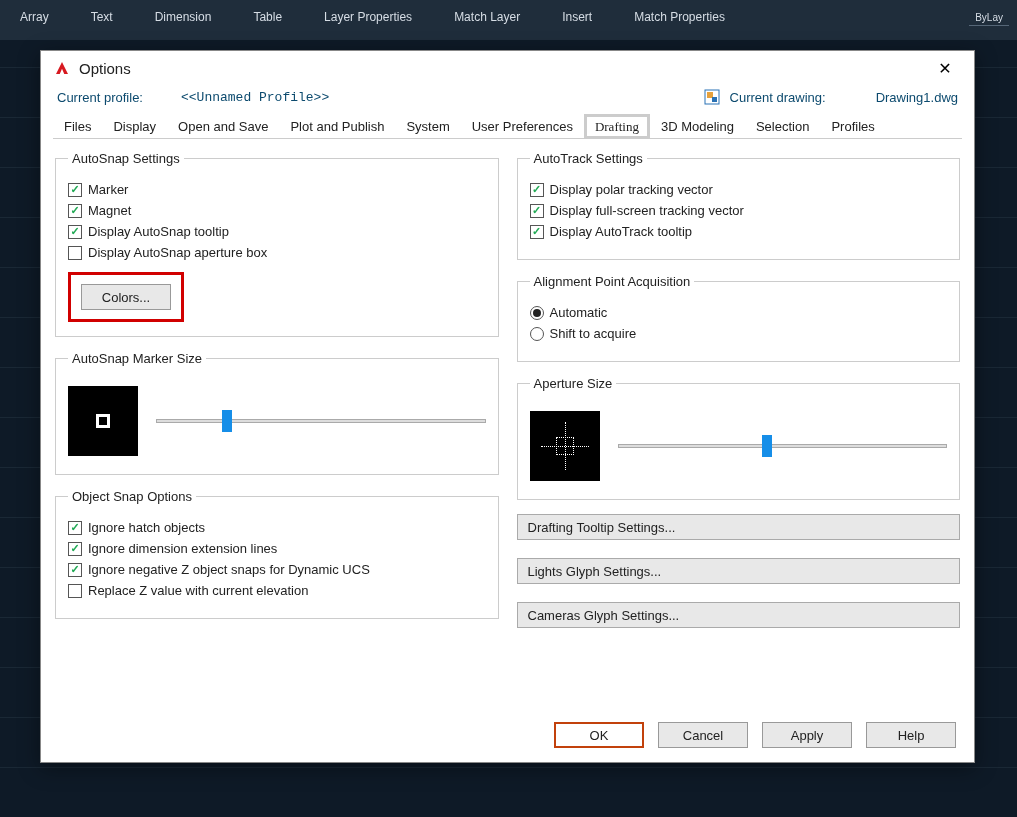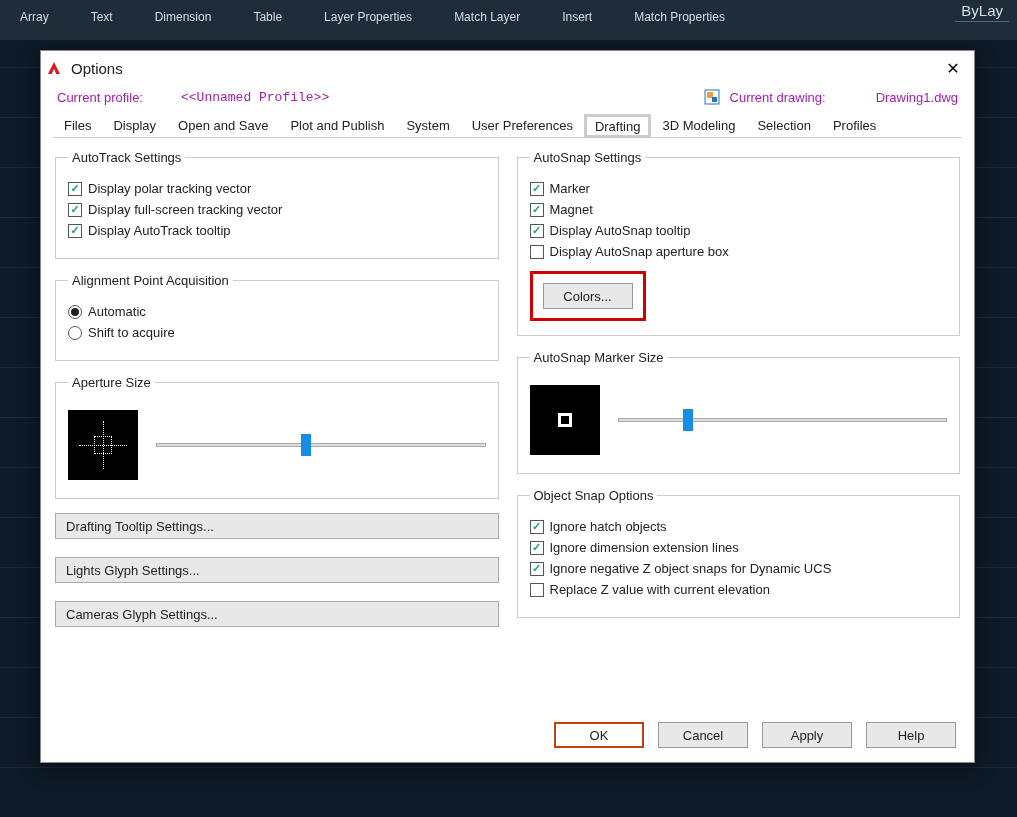--- a/index.html
+++ b/index.html
@@ -26,37 +26,37 @@
     left: 40px; top: 50px;
     width: 935px;
     height: 713px;
     background: #fff;
     border: 1px solid #888;
     box-shadow: 0 5px 20px rgba(0,0,0,.4);
   }
   .titlebar {
     height: 34px;
     display:flex; align-items:center;
-    padding: 0 4px;
+    padding: 0 12px;
     gap: 8px;
   }
   .titlebar .logo {
     width: 18px; height: 18px;
   }
   .titlebar .title { font-size: 15px; color:#222; }
   .titlebar .close {
     margin-left:auto; width:34px; height:30px;
     display:flex; align-items:center; justify-content:center;
     font-size: 16px; cursor:pointer;
   }
   .profile-row {
     display:flex; align-items:center;
     padding: 4px 16px 8px 16px;
     gap: 12px;
-    color:#a21caf;
+    color:#0c4a6e;
   }
   .profile-row .drawing-ico {
     width:16px; height:16px;
   }
   .tabs {
     display:flex;
     border-bottom:1px solid #ccc;
     margin: 0 12px;
     align-items: center;
   }
@@ -72,20 +72,21 @@
   .tab.active {
     border-color:#ccc;
     background:#fff;
     top:1px;
   }
   .tab-highlight {
     border:3px solid #d10000;
     padding: 2px 8px 1px 8px;
     top: -3px;
     z-index: 2;
+    font-family: Liberation Serif, serif;
   }
   .content {
     position:relative;
     padding: 12px 14px 0 14px;
     display:flex;
     gap: 18px;
   }
   .col { flex:1; display:flex; flex-direction:column; gap:14px; }
 
   fieldset.group {
@@ -180,22 +181,22 @@
 
   
   .ribbon-bg {
     position:absolute; left:0; right:0; top:0; height:40px;
     display:flex; align-items:center; gap:42px;
     padding: 0 4px 4px 20px;
     color:#d6dde5; font-size:12px;
   }
   .ribbon-bg span { display:inline-flex; flex-direction:column; align-items:center; line-height:1.1; }
   .bylayer {
-    position:absolute; right:8px; top:0; color:#d6dde5;
-    font-size:15px; border-bottom:1px solid #556677; padding:2px 6px;
+    position:absolute; right:8px; top:10px; color:#d6dde5;
+    font-size:10px; border-bottom:1px solid #556677; padding:2px 6px;
   }
 </style>
 </head>
 <body>
 
 <div class="dark-grid"></div>
 <div class="ribbon-bg">
   <span>
       <span>Array</span>
     </span>
@@ -257,20 +258,80 @@
     <div class="tab">3D Modeling</div>
     <div class="tab">Selection</div>
     <div class="tab">Profiles</div>
   </div>
 
   <div class="content">
 
     <div class="col">
 
       <fieldset class="group">
+        <legend>AutoSnap Settings</legend>
+        <div class="chk-row">
+            <span class="chk checked"></span>
+            <span>Marker</span>
+          </div>
+        <div class="chk-row">
+            <span class="chk checked"></span>
+            <span>Magnet</span>
+          </div>
+        <div class="chk-row">
+            <span class="chk checked"></span>
+            <span>Display AutoSnap tooltip</span>
+          </div>
+        <div class="chk-row">
+            <span class="chk"></span>
+            <span>Display AutoSnap aperture box</span>
+          </div>
+        <div class="colors-highlight">
+          <div class="btn">Colors...</div>
+        </div>
+      </fieldset>
+
+      <fieldset class="group">
+        <legend>AutoSnap Marker Size</legend>
+        <div class="slider-area">
+          <div class="preview-box">
+            <div class="marker-sq"></div>
+          </div>
+          <div class="slider">
+            <div class="track"></div>
+            <div class="thumb" style="left:20%;"></div>
+          </div>
+        </div>
+      </fieldset>
+
+      <fieldset class="group">
+        <legend>Object Snap Options</legend>
+        <div class="chk-row">
+            <span class="chk checked"></span>
+            <span>Ignore hatch objects</span>
+          </div>
+        <div class="chk-row">
+            <span class="chk checked"></span>
+            <span>Ignore dimension extension lines</span>
+          </div>
+        <div class="chk-row">
+            <span class="chk checked"></span>
+            <span>Ignore negative Z object snaps for Dynamic UCS</span>
+          </div>
+        <div class="chk-row">
+            <span class="chk"></span>
+            <span>Replace Z value with current elevation</span>
+          </div>
+      </fieldset>
+
+    </div>
+
+    <div class="col">
+
+      <fieldset class="group">
         <legend>AutoTrack Settings</legend>
         <div class="chk-row">
             <span class="chk checked"></span>
             <span>Display polar tracking vector</span>
           </div>
         <div class="chk-row">
             <span class="chk checked"></span>
             <span>Display full-screen tracking vector</span>
           </div>
         <div class="chk-row">
@@ -308,80 +369,20 @@
         </div>
       </fieldset>
 
       <div>
         <div class="wide-btn">Drafting Tooltip Settings...</div>
         <div class="wide-btn">Lights Glyph Settings...</div>
         <div class="wide-btn">Cameras Glyph Settings...</div>
       </div>
 
     </div>
-
-    <div class="col">
-
-      <fieldset class="group">
-        <legend>AutoSnap Settings</legend>
-        <div class="chk-row">
-            <span class="chk checked"></span>
-            <span>Marker</span>
-          </div>
-        <div class="chk-row">
-            <span class="chk checked"></span>
-            <span>Magnet</span>
-          </div>
-        <div class="chk-row">
-            <span class="chk checked"></span>
-            <span>Display AutoSnap tooltip</span>
-          </div>
-        <div class="chk-row">
-            <span class="chk"></span>
-            <span>Display AutoSnap aperture box</span>
-          </div>
-        <div class="colors-highlight">
-          <div class="btn">Colors...</div>
-        </div>
-      </fieldset>
-
-      <fieldset class="group">
-        <legend>AutoSnap Marker Size</legend>
-        <div class="slider-area">
-          <div class="preview-box">
-            <div class="marker-sq"></div>
-          </div>
-          <div class="slider">
-            <div class="track"></div>
-            <div class="thumb" style="left:20%;"></div>
-          </div>
-        </div>
-      </fieldset>
-
-      <fieldset class="group">
-        <legend>Object Snap Options</legend>
-        <div class="chk-row">
-            <span class="chk checked"></span>
-            <span>Ignore hatch objects</span>
-          </div>
-        <div class="chk-row">
-            <span class="chk checked"></span>
-            <span>Ignore dimension extension lines</span>
-          </div>
-        <div class="chk-row">
-            <span class="chk checked"></span>
-            <span>Ignore negative Z object snaps for Dynamic UCS</span>
-          </div>
-        <div class="chk-row">
-            <span class="chk"></span>
-            <span>Replace Z value with current elevation</span>
-          </div>
-      </fieldset>
-
-    </div>
   </div>
 
   <div class="footer">
     <div class="btn primary">OK</div>
     <div class="btn">Cancel</div>
     <div class="btn">Apply</div>
     <div class="btn">Help</div>
   </div>
 </div>
 

